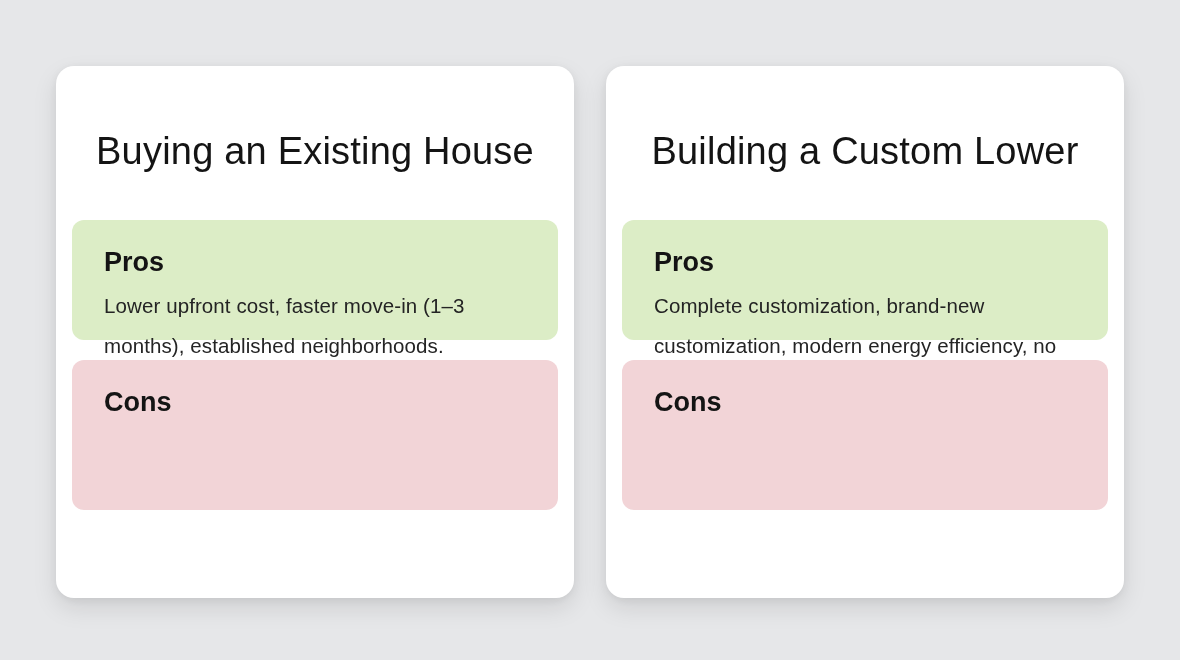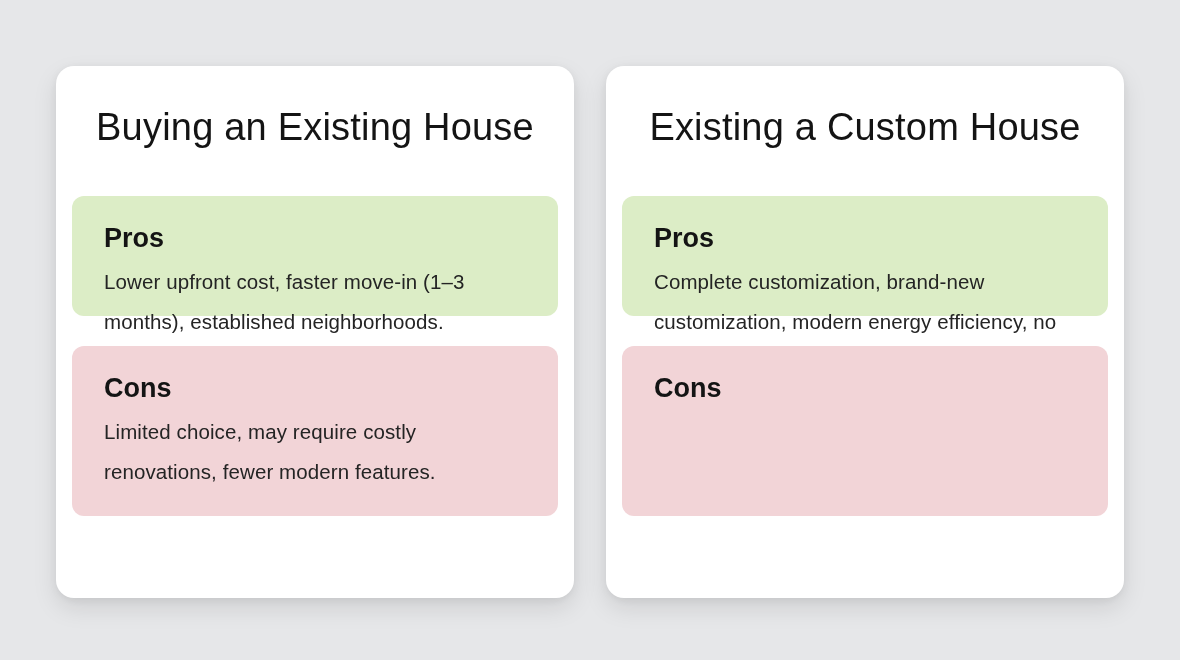--- a/index.html
+++ b/index.html
@@ -27,42 +27,42 @@
     height: 532px;
     background: #ffffff;
     border-radius: 18px;
     box-shadow: 0 10px 24px rgba(0,0,0,0.10), 0 2px 8px rgba(0,0,0,0.06);
     padding: 0 16px;
     display: flex;
     flex-direction: column;
   }
 
   .card-title {
-    margin-top: 40px;
+    margin-top: 64px;
     text-align: center;
     font-size: 38px;
     font-weight: 500;
     letter-spacing: 0.2px;
     color: #141414;
     line-height: 1.15;
   }
 
   .section {
     border-radius: 12px;
     padding: 26px 32px;
   }
 
   .section.pros {
     margin-top: 46px;
     height: 120px;
   }
 
   .section.cons {
-    margin-top: 30px;
-    height: 170px;
+    margin-top: 20px;
+    height: 150px;
   }
 
   .section-label {
     font-size: 27px;
     font-weight: 700;
     color: #141414;
     line-height: 1.2;
   }
 
   .section-text {
@@ -81,26 +81,25 @@
   <div class="card">
     <h1 class="card-title">Buying an Existing House</h1>
 
     <div class="section pros" style="background-color: rgb(220, 237, 198);">
       <div class="section-label">Pros</div>
       <div class="section-text">Lower upfront cost, faster move-in (1–3 months), established neighborhoods.</div>
     </div>
 
     <div class="section cons" style="background-color: rgb(242, 212, 215);">
       <div class="section-label">Cons</div>
-      <div class="section-text">Limited choice, may require costly renovations, fewer modern features.</div>
     </div>
   </div>
 
   <div class="card">
-    <h1 class="card-title">Existing a Custom House</h1>
+    <h1 class="card-title">Building a Custom Lower</h1>
 
     <div class="section pros" style="background-color: rgb(220, 237, 198);">
       <div class="section-label">Pros</div>
       <div class="section-text">Complete customization, brand-new customization, modern energy efficiency, no hidden repairs.</div>
     </div>
 
     <div class="section cons" style="background-color: rgb(242, 212, 215);">
       <div class="section-label">Cons</div>
     </div>
   </div>

